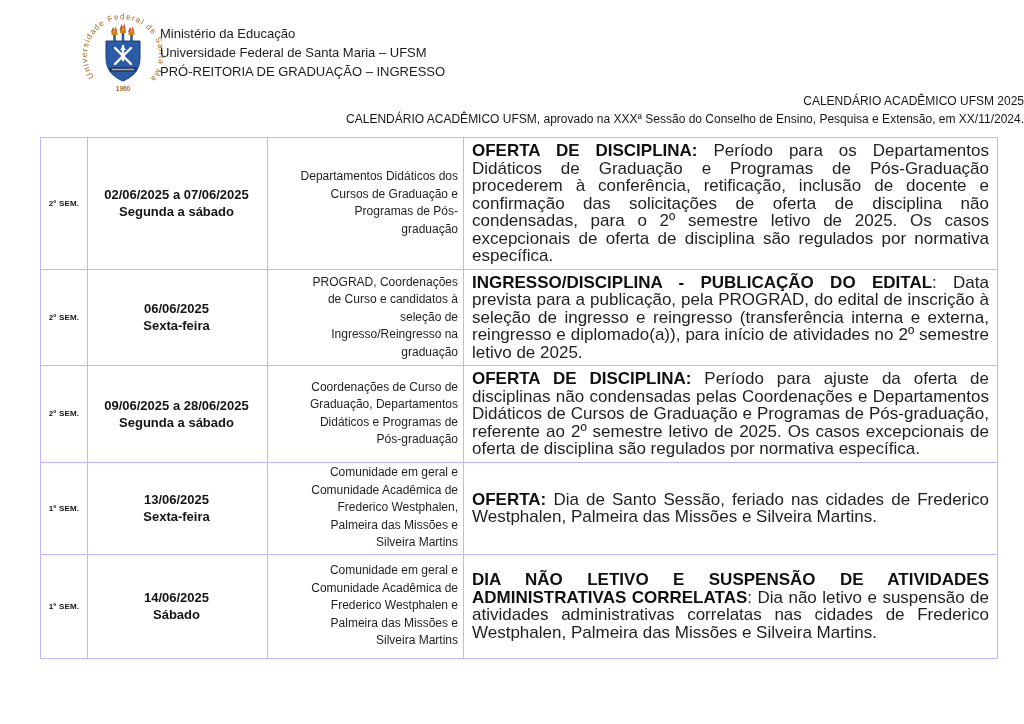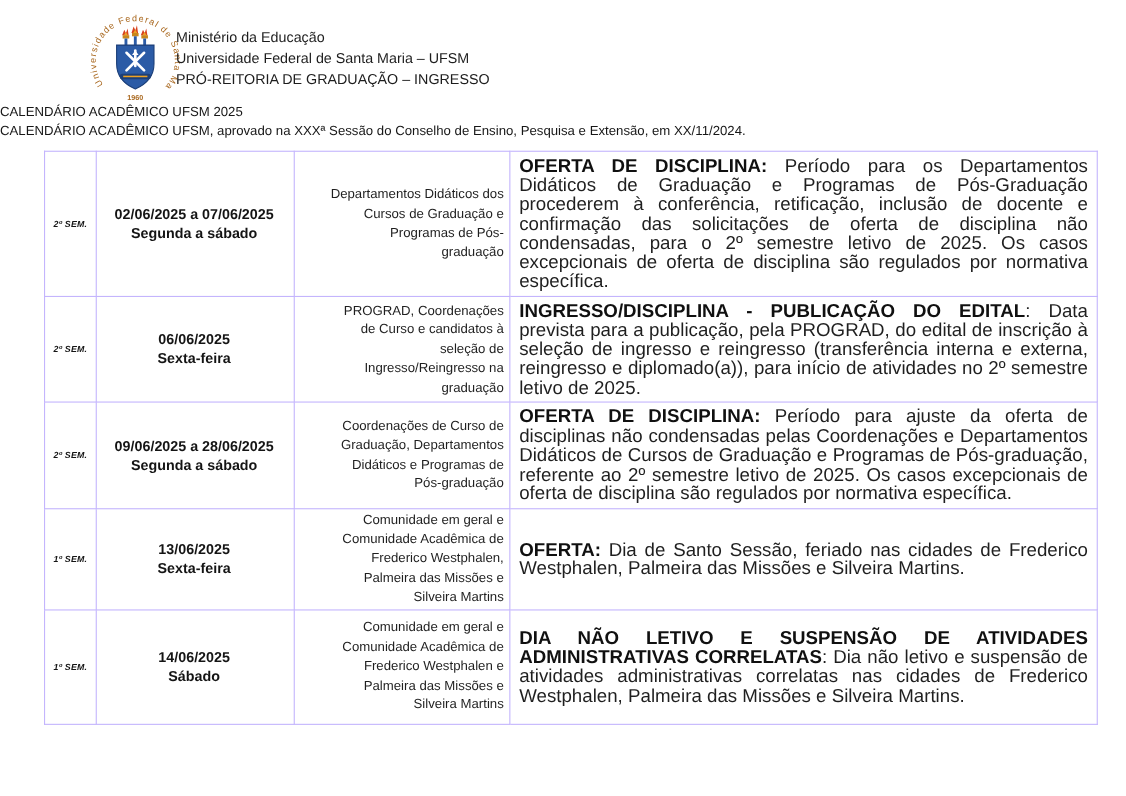--- a/index.html
+++ b/index.html
@@ -23,21 +23,21 @@
     font-size: 13px;
     line-height: 19px;
     color: #1d1d1d;
   }
 
   
   .title-block {
     position: absolute;
     left: 0; top: 93px;
     width: 1024px;
-    text-align: left;
+    text-align: right;
     font-size: 12px;
     line-height: 17.5px;
     color: #171717;
   }
 
   
   table.calendar {
     position: absolute;
     left: 40px; top: 137px;
     width: 957px;
@@ -47,21 +47,20 @@
   table.calendar td {
     border: 1px solid #c4b5fd;
     vertical-align: middle;
   }
   td.sem {
     text-align: center;
     font-weight: bold;
     font-size: 8px;
     letter-spacing: 0.2px;
     color: #141414;
-    font-style: italic;
   }
   td.date {
     text-align: center;
     font-weight: bold;
     font-size: 13px;
     line-height: 17px;
     white-space: pre-line;
     padding-right: 2px;
     color: #141414;
   }

